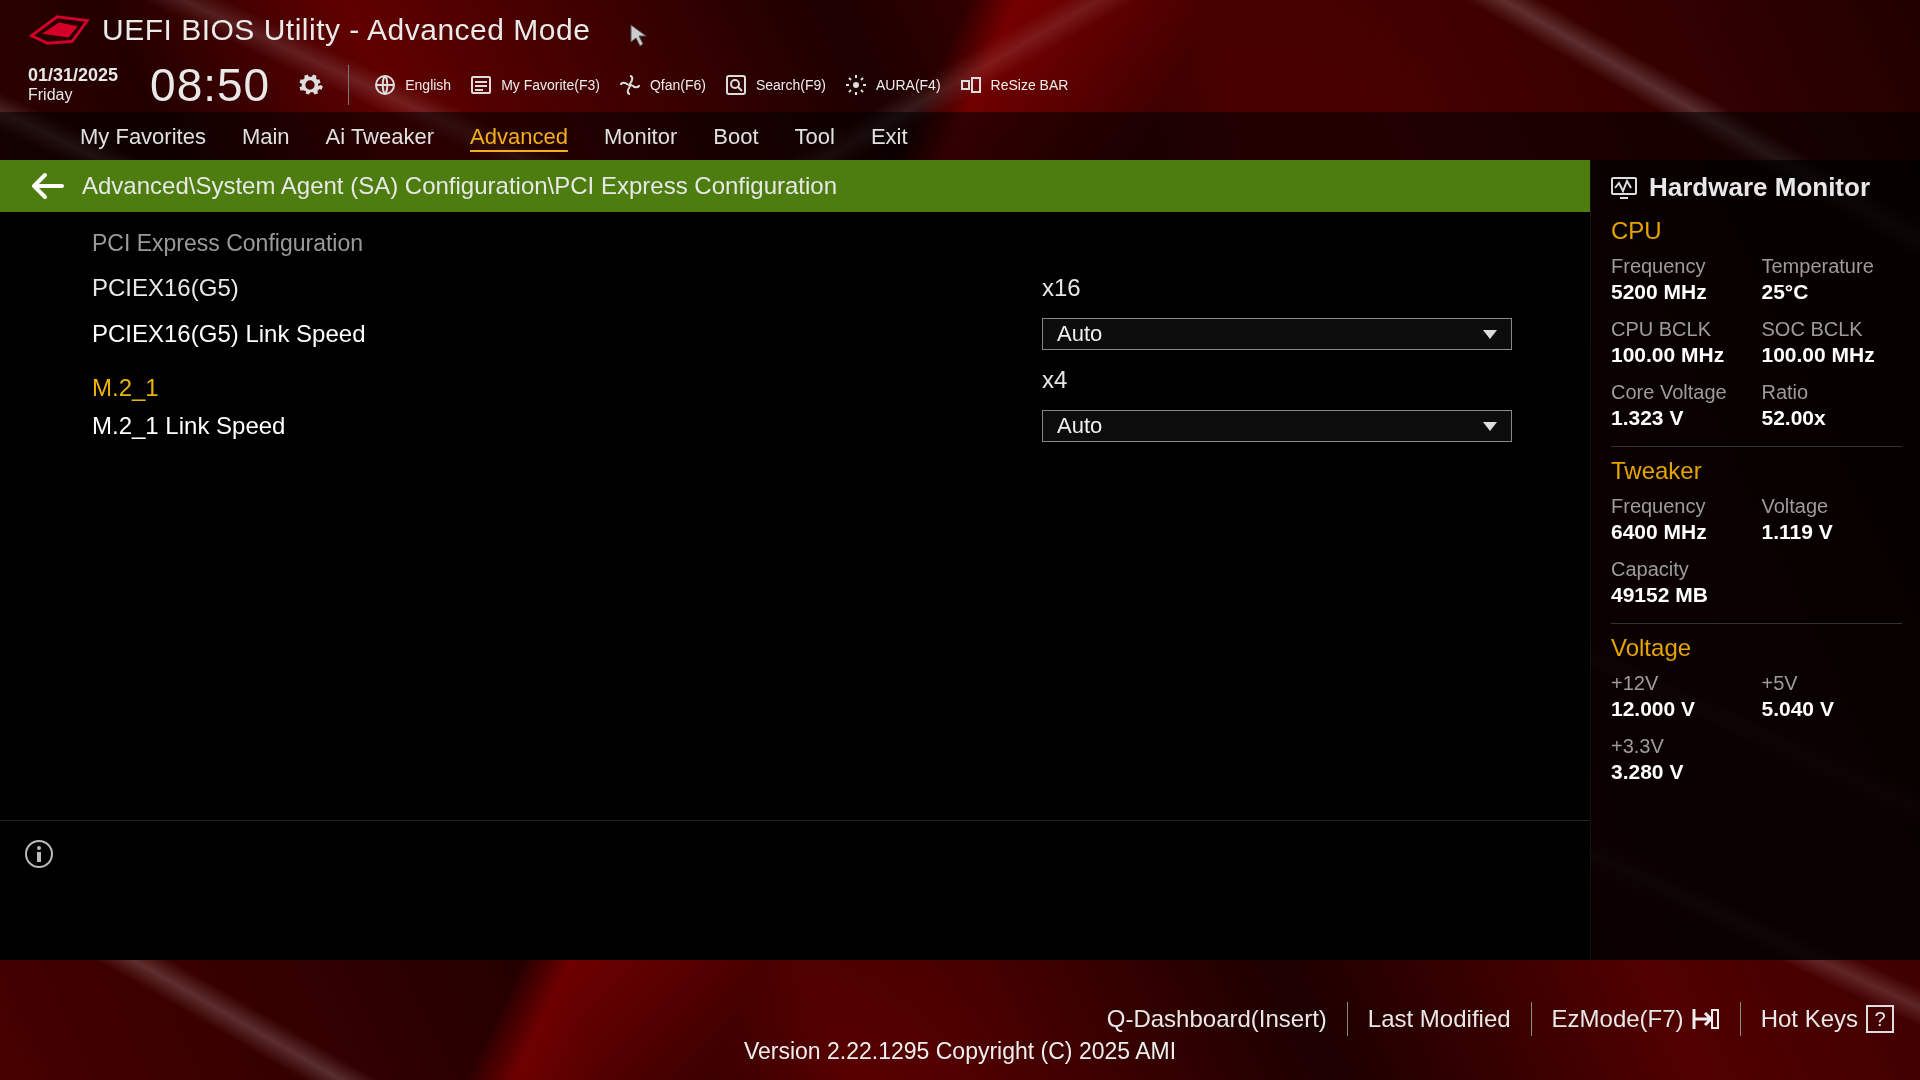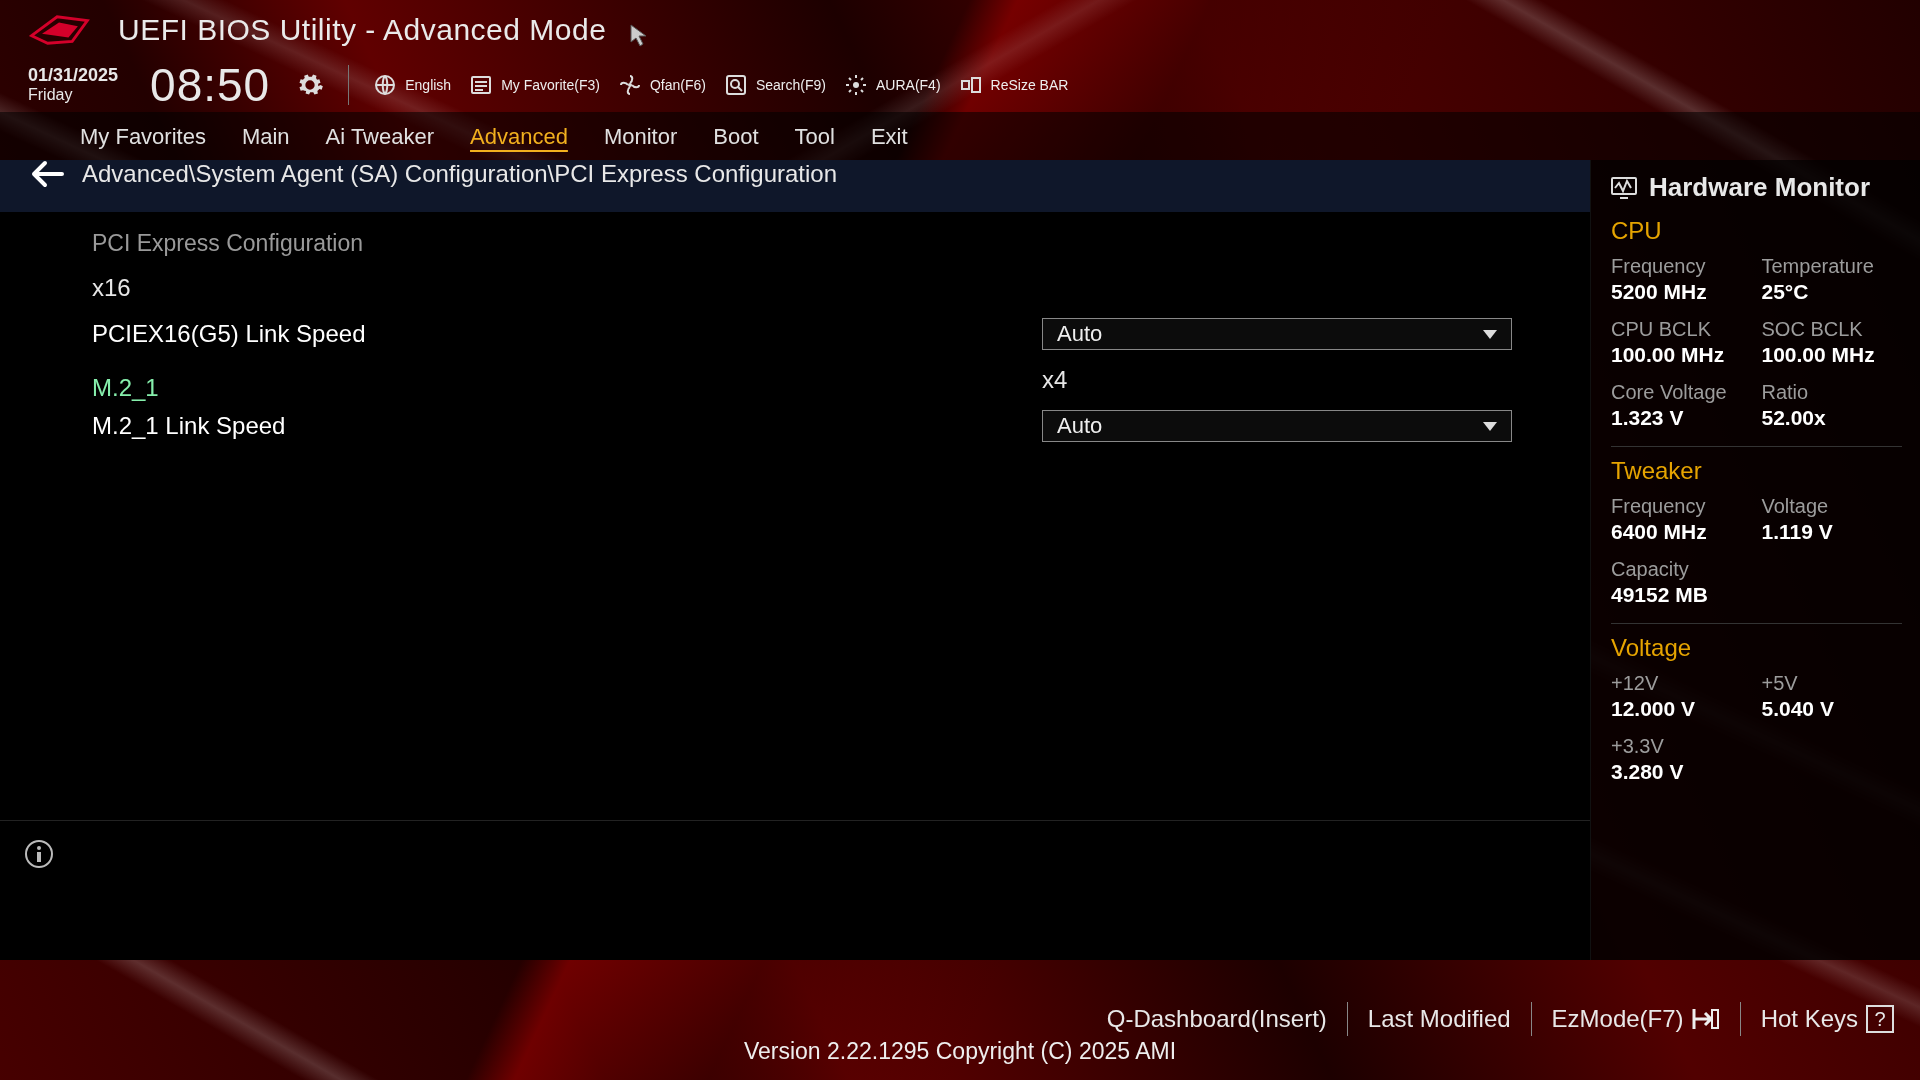--- a/index.html
+++ b/index.html
@@ -27,21 +27,21 @@
   }
   .bg::after{
     background:
       linear-gradient(30deg, transparent 8%, rgba(255,255,255,.18) 9%, transparent 10%),
       linear-gradient(30deg, transparent 88%, rgba(255,255,255,.18) 89%, transparent 90%);
   }
 
   .screen { position: relative; z-index: 1; width: 1920px; height: 1080px; display:flex; flex-direction:column; }
 
   
-  .titlebar { display:flex; align-items:center; gap:28px; padding:3px 28px 0 28px; height:56px; }
+  .titlebar { display:flex; align-items:center; gap:12px; padding:3px 28px 0 28px; height:56px; }
   .rog-logo { width:62px; height:34px; }
   .title { font-size:30px; letter-spacing:.5px; color:#eaeaea; }
 
   
   .toolbar { display:flex; align-items:center; gap:18px; padding:4px 28px 2px 28px; height:56px; }
   .datetime { display:flex; flex-direction:column; line-height:1.1; margin-right:14px; }
   .datetime .date { font-size:18px; font-weight:600; color:#e8e8e8; }
   .datetime .day  { font-size:16px; color:#e8e8e8; }
   .clock { font-size:46px; font-weight:400; letter-spacing:1px; margin-right:8px; }
   .gear { width:28px; height:28px; }
@@ -53,30 +53,30 @@
 
   
   .tabs { display:flex; gap:36px; padding:6px 28px 0 80px; height:48px; align-items:flex-end; font-size:22px; background:rgba(0,0,0,.55); }
   .tab { color:#e0e0e0; padding-bottom:10px; cursor:pointer; }
   .tab.active { color:#f2b01e; text-decoration:underline; text-underline-offset:6px; text-decoration-thickness:2px; }
 
   
   .main { flex:1; display:flex; min-height:0; }
   .content { flex:1; background:#000; display:flex; flex-direction:column; }
 
-  .breadcrumb { display:flex; align-items:flex-start; gap:18px; background:#0f172a; height:52px; padding:0 20px 0 30px; font-size:24px; }
+  .breadcrumb { display:flex; align-items:center; gap:18px; background:#4d7c0f; height:52px; padding:0 20px 0 30px; font-size:24px; }
   .back-arrow { width:34px; height:28px; cursor:pointer; }
 
   .settings { padding:10px 40px 0 92px; font-size:24px; }
   .section-title { color:#9a9a9a; font-size:23px; margin:8px 0 8px 0; }
   .row { display:flex; align-items:center; height:46px; }
   .row .label { flex:0 0 950px; }
   .row .value-text { color:#e6e6e6; }
   .optrow .label { color:#fff; }
-  .subhead { color:#86efac; margin-top:16px; }
+  .subhead { color:#eab308; margin-top:16px; }
   .select {
     width:470px; height:32px; border:1px solid #888; background:#0c0c0c;
     display:flex; align-items:center; justify-content:space-between;
     padding:0 14px; font-size:22px; color:#eee; cursor:pointer;
   }
   .select .caret { width:0; height:0; border-left:7px solid transparent; border-right:7px solid transparent; border-top:9px solid #ddd; }
 
   .info-strip { height:140px; border-top:1px solid #222; display:flex; align-items:flex-start; padding:18px 24px; }
   .info-icon { width:30px; height:30px; }
 
@@ -189,20 +189,21 @@
       <div class="breadcrumb">
         <svg class="back-arrow" viewBox="0 0 34 28">
             <path d="M15 3 L4 14 L15 25 M4 14 H32" stroke="#fff" stroke-width="4" fill="none" stroke-linecap="round" stroke-linejoin="round"></path>
           </svg>
         <span>Advanced\System Agent (SA) Configuration\PCI Express Configuration</span>
       </div>
 
       <div class="settings" id="settings">
         <div class="section-title">PCI Express Configuration</div>
       <div class="row">
+            <div class="label">PCIEX16(G5)</div>
             <div class="value-text">x16</div>
           </div>
           <div class="row optrow">
             <div class="label">PCIEX16(G5) Link Speed</div>
             <div class="select">
               <span>Auto</span>
               <span class="caret"></span>
             </div>
           </div>
           <div class="row">

